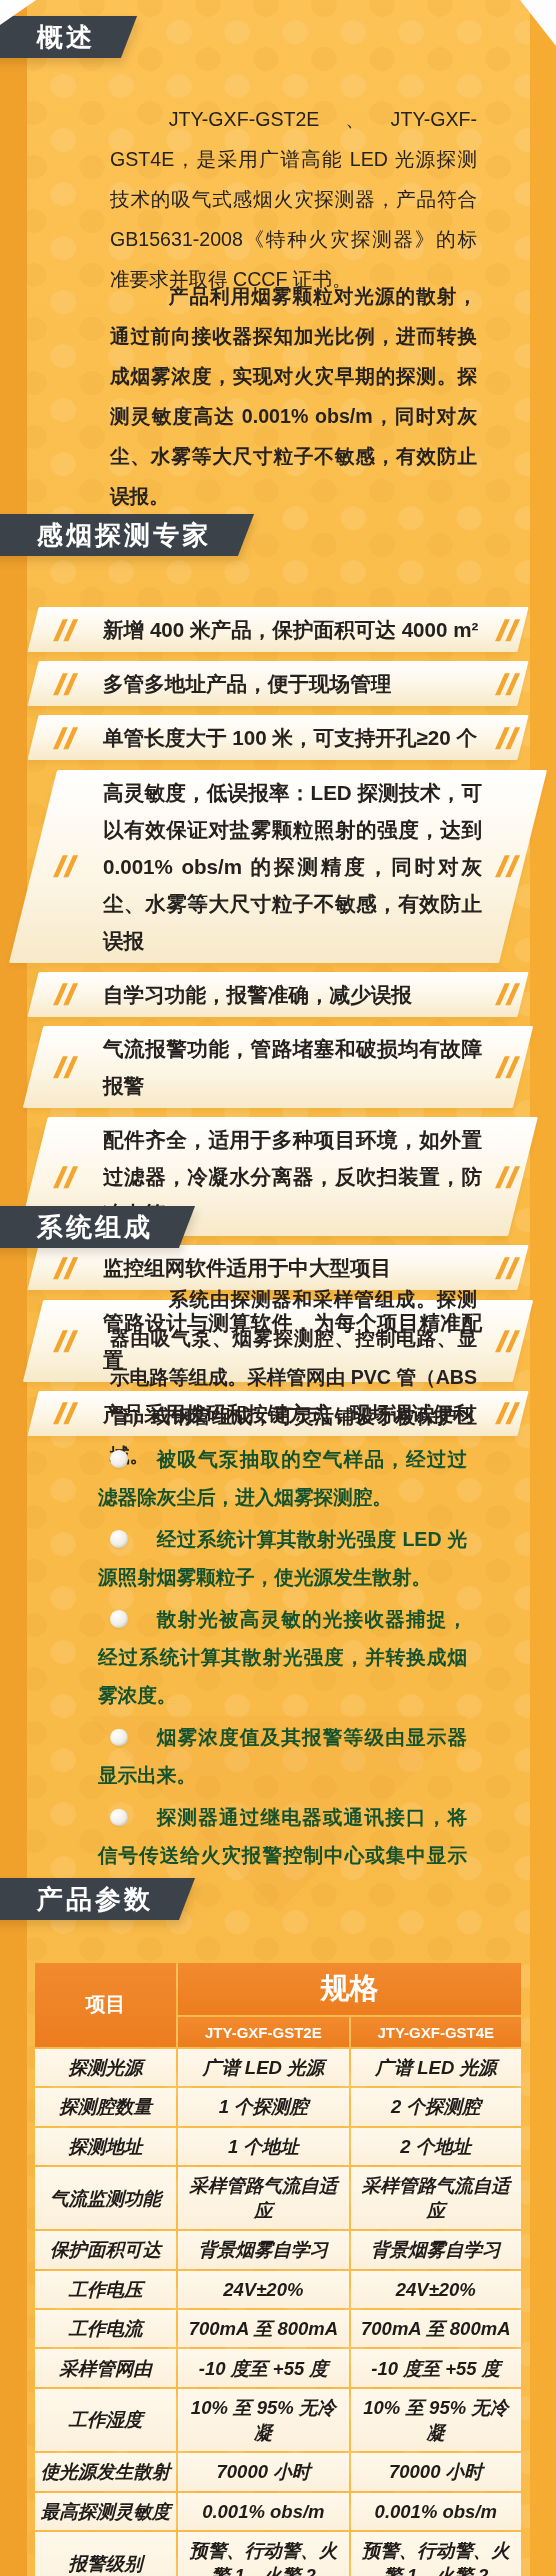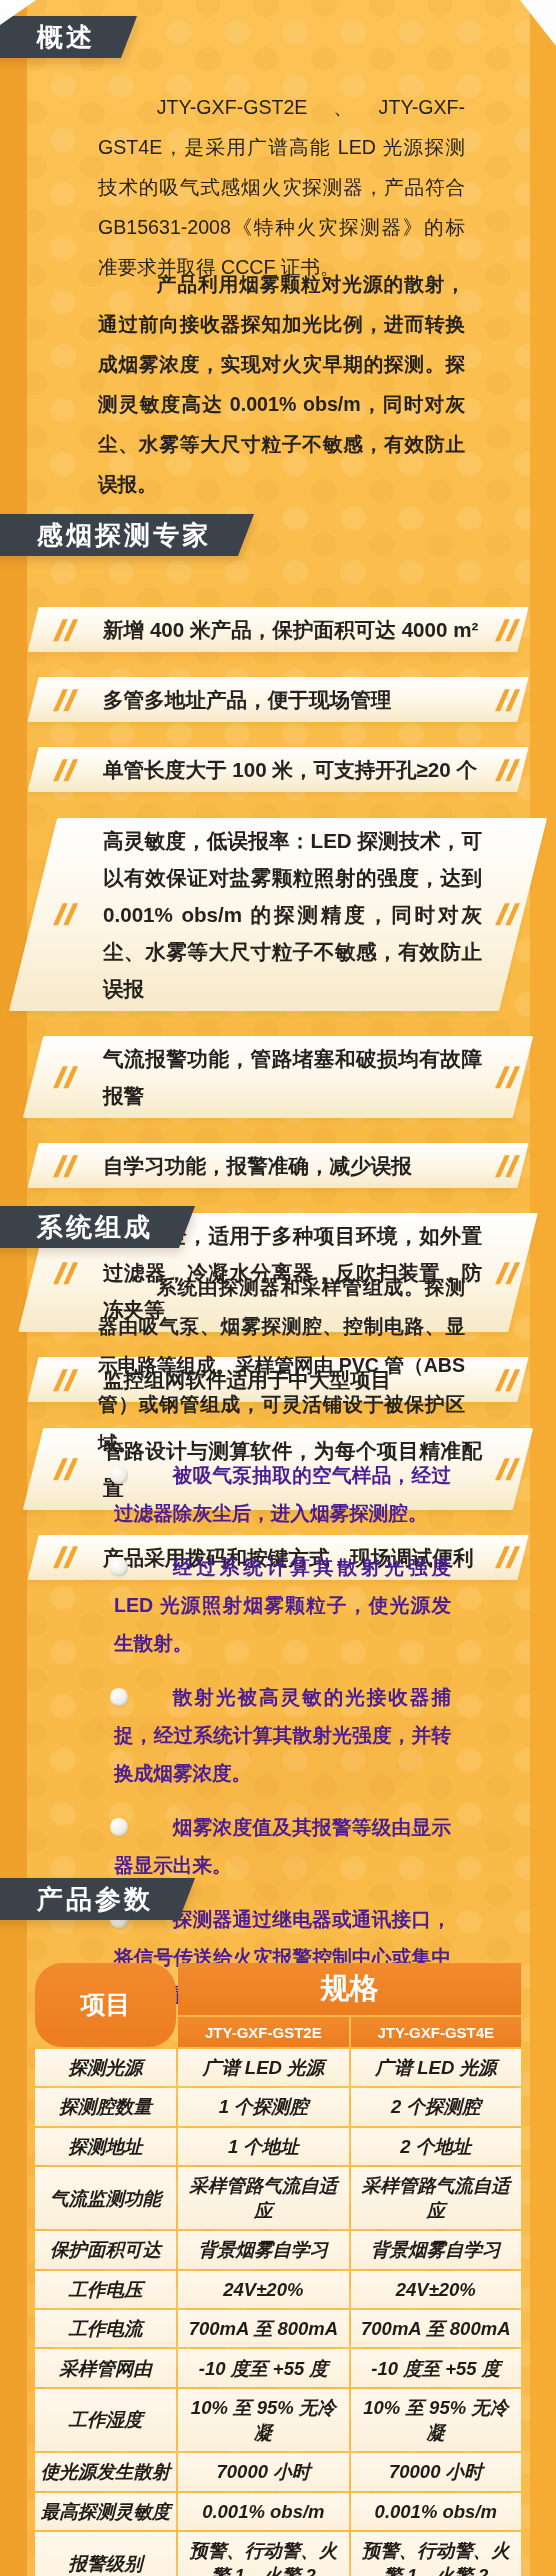--- a/index.html
+++ b/index.html
@@ -39,32 +39,32 @@
     box-shadow:4.1px 5.2px 8.2px rgba(92,58,0,0.18);
   }
   .banner > span { transform:skewX(21deg); display:block; font-size:26px; font-weight:bold; letter-spacing:3.1px; white-space:nowrap; }
   #banner-overview { top:15.5px; }
   #banner-expert   { top:514px; }
   #banner-system   { top:1206px; }
   #banner-params   { top:1878px; }
 
   
   .para {
-    position:absolute; left:98px; width:367px; margin:0;
+    position:absolute; left:98px; width:367px; margin:12px;
     font-size:19.6px; line-height:40px; text-align:justify; text-indent:3em;
     color:#262220; z-index:2;
   }
   #overview-para1 { top:87px;  font-weight:500; }
   #overview-para2 { top:264px;  font-weight:700; }
   #system-para    { top:1268px; font-weight:600; line-height:39px; }
 
   
   .features { position:absolute; top:607px; left:33px; width:490px; z-index:2; }
   .ribbon {
-    position:relative; margin:0 0 25px 0; min-height:32px;
+    position:relative; margin:0 0 9px 0; min-height:32px;
     display:flex; align-items:flex-start;
     padding:4.1px 41px 4.1px 70px;
   }
   .ribbon::before {
     content:""; position:absolute; inset:0;
     transform:skewX(-14deg);
     background:linear-gradient(180deg,#ffffff 0%,#fdf6e6 55%,#f7e9c8 100%);
     border-radius:1.5px;
     box-shadow:0 3.1px 5.2px rgba(160,100,10,0.10);
   }
@@ -73,36 +73,36 @@
     position:absolute; top:50%; width:5.2px; height:21.6px; z-index:2;
     background:#f4a52f; box-shadow:10.3px 0 0 #f4a52f;
     transform:translateY(-50%) skewX(-24deg);
   }
   .slash-l { left:25px; }
   .slash-r { right:17.5px; }
 
   
   .bullets { position:absolute; top:1440px; left:98px; width:369px; z-index:2; }
   .bullet { position:relative; margin:0 0 4.1px 0; }
-  .bullet-text { margin:16px; font-size:19.6px; font-weight:600; line-height:38px; text-align:justify; text-indent:3em; color:#4c1d95; }
+  .bullet-text { margin:0; font-size:19.6px; font-weight:600; line-height:38px; text-align:justify; text-indent:3em; color:#14532d; }
   .bullet-dot {
     position:absolute; left:12.4px; top:10.3px; width:17.5px; height:17.5px; border-radius:50%;
     background:radial-gradient(circle at 35% 30%, #ffffff 0%, #efece4 60%, #ddd8cb 100%);
     box-shadow:inset -1px -1.5px 2.1px rgba(0,0,0,0.10), 0 1px 1.5px rgba(150,95,10,0.15);
   }
 
   
   .table-wrap { position:absolute; top:1961px; left:33px; width:490px; z-index:2; }
   table.spec { width:100%; border-collapse:separate; border-spacing:2.6px; table-layout:fixed; }
   table.spec th, table.spec td { text-align:center; vertical-align:middle; }
   table.spec th {
     background:linear-gradient(180deg,#f28a2e 0%,#ec7d20 100%);
     color:#ffffff; font-weight:bold; padding:6.2px 3.1px;
   }
-  th.c-item  { width:28%; font-size:25px;border-radius:27px; }
+  th.c-item  { width:28%; font-size:20px; }
   th.c-spec  { font-size:29px; padding:4.1px 3.1px; }
   th.c-model { font-size:15px; padding:9.3px 3.1px; }
   table.spec td {
     background:linear-gradient(180deg,#fef8ec 0%,#fcf0da 100%);
     font-size:18.5px; font-weight:600; color:#1f1c19;
     padding:6.2px 4.1px; line-height:25px;font-style:italic;
   }
 </style>
 </head>
 <body>
@@ -144,27 +144,27 @@
       </div>
 
       <div class="ribbon">
         <span class="slash-l"></span>
         <span class="ribbon-text">高灵敏度，低误报率：LED 探测技术，可以有效保证对盐雾颗粒照射的强度，达到 0.001% obs/m 的探测精度，同时对灰尘、水雾等大尺寸粒子不敏感，有效防止误报</span>
         <span class="slash-r"></span>
       </div>
 
       <div class="ribbon">
         <span class="slash-l"></span>
+        <span class="ribbon-text">自学习功能，报警准确，减少误报</span>
+        <span class="slash-r"></span>
+      </div>
+
+      <div class="ribbon">
+        <span class="slash-l"></span>
         <span class="ribbon-text">气流报警功能，管路堵塞和破损均有故障报警</span>
-        <span class="slash-r"></span>
-      </div>
-
-      <div class="ribbon">
-        <span class="slash-l"></span>
-        <span class="ribbon-text">自学习功能，报警准确，减少误报</span>
         <span class="slash-r"></span>
       </div>
 
       <div class="ribbon">
         <span class="slash-l"></span>
         <span class="ribbon-text">配件齐全，适用于多种项目环境，如外置过滤器，冷凝水分离器，反吹扫装置，防冻夹等</span>
         <span class="slash-r"></span>
       </div>
 
       <div class="ribbon">

